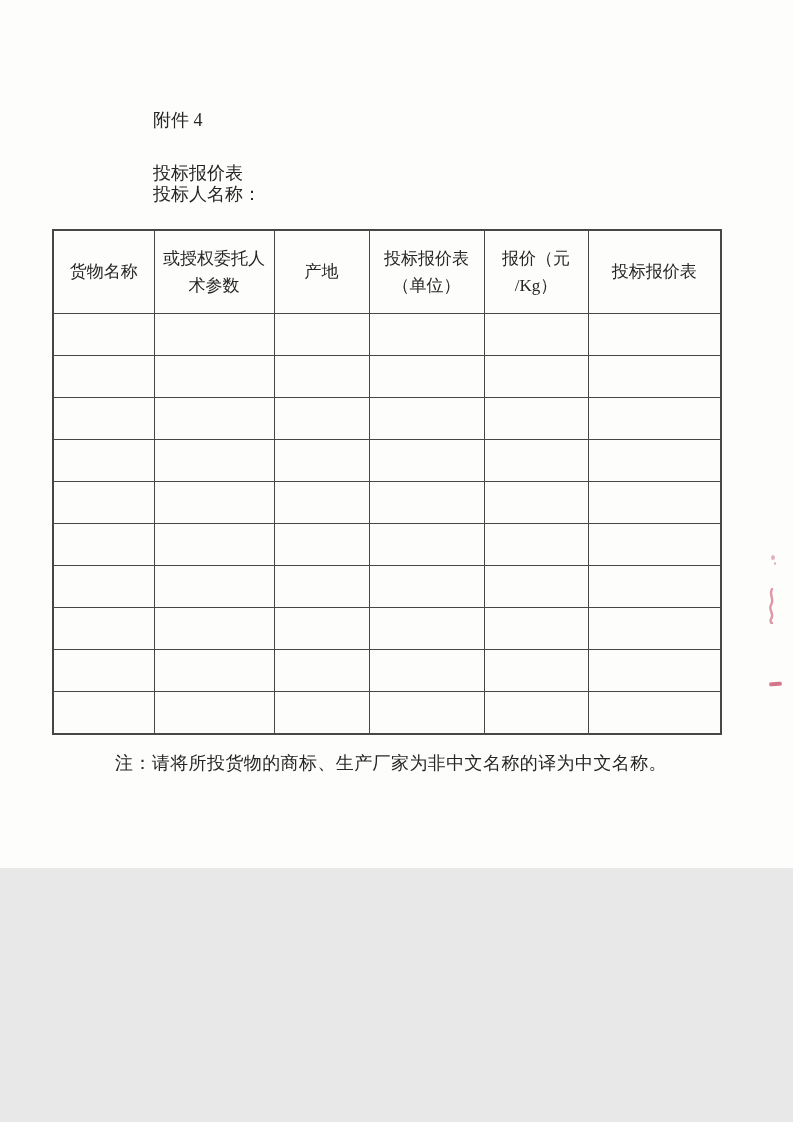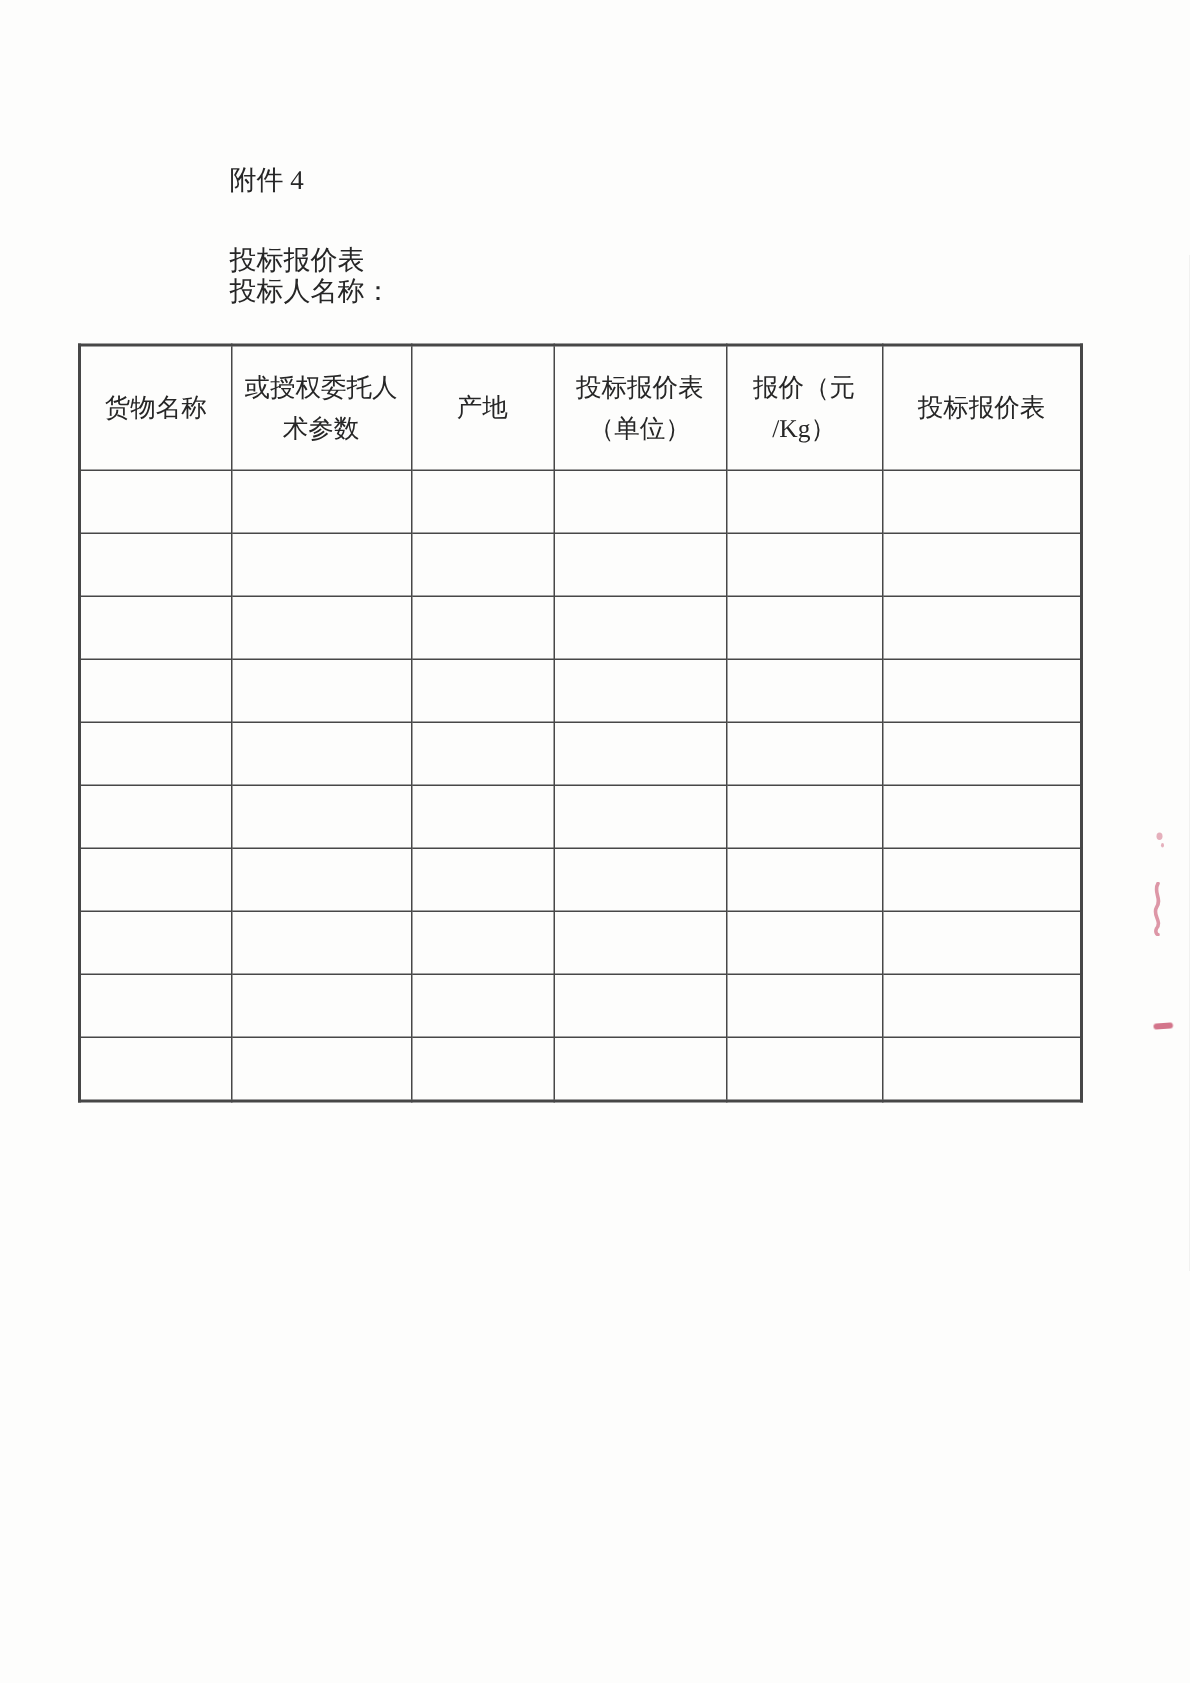--- a/index.html
+++ b/index.html
@@ -3,21 +3,21 @@
 <meta charset="utf-8">
 <style>
   html, body {
     margin: 0;
     padding: 0;
     background: #e8e8e8;
   }
   .page {
     position: relative;
     width: 793px;
-    height: 1122px;
+    height: 868px;
     margin: 0 auto;
     background: var(--page-bg, #fdfdfc);
     overflow: hidden;
     font-family: "Liberation Serif", "DejaVu Serif", serif;
     color: var(--text-color, #262626);
   }
   .abs { position: absolute; }
 
   
   .doc-line {
@@ -221,20 +221,21 @@
           <td></td>
           <td></td>
           <td></td>
           <td></td>
           <td></td>
           <td></td>
         </tr>
       </tbody>
   </table>
 
+  <div class="abs note-line">注：请将所投货物的商标、生产厂家为非中文名称的译为中文名称。</div>
 
 
 
   <div>
     <span class="abs ink-speck"></span>
     <svg class="abs ink-squiggle" width="12" height="36" viewBox="0 0 12 36">
       <path d="M6,1 C2.5,7 9,11 5,17 C2,22 9,26 5,31 C4,33 5,35 6,35" fill="none" stroke="var(--ink, #c9546f)" stroke-width="2.4" stroke-linecap="round"></path>
     </svg>
     <span class="abs ink-dash"></span>
   </div>

